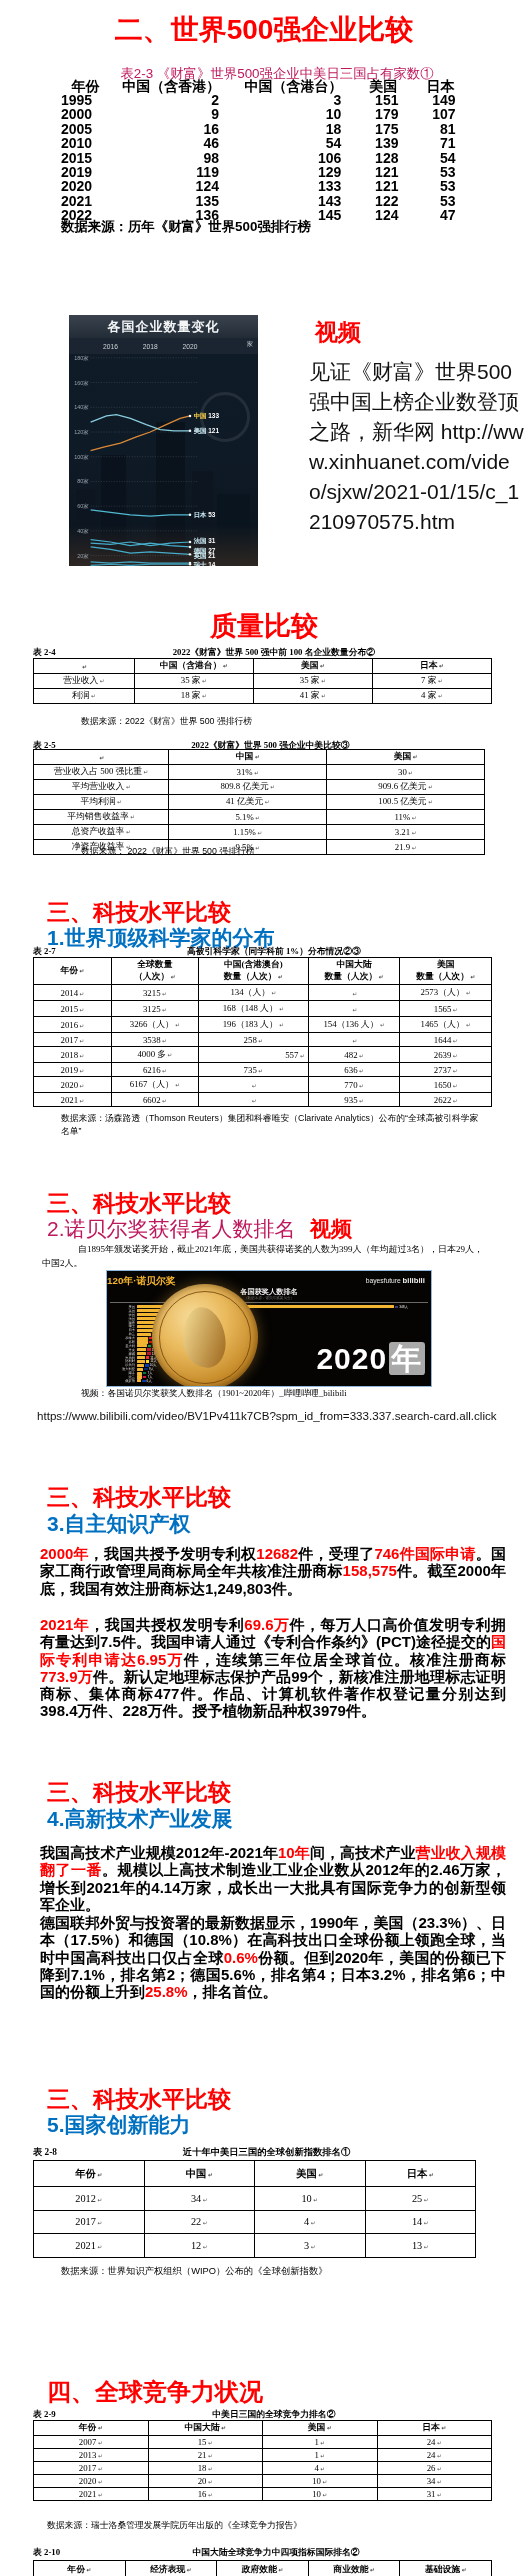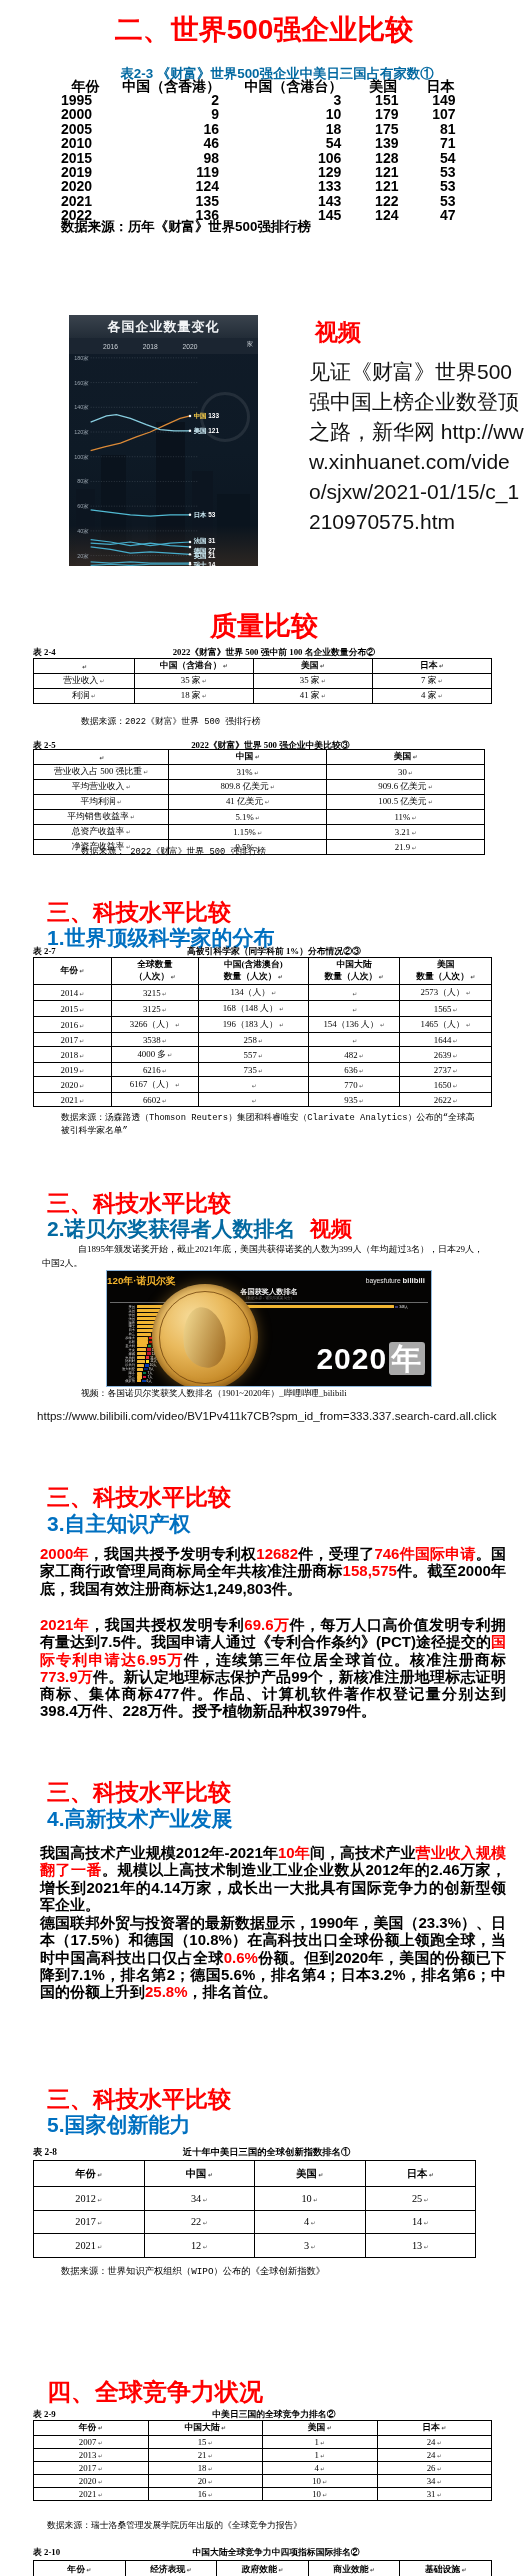--- a/index.html
+++ b/index.html
@@ -1,41 +1,41 @@
 <!DOCTYPE html>
 <html style="font-size:8.2px"><head>
 <meta charset="utf-8">
 <style>
   html,body{margin:0;padding:0;background:#fff}
   #page{position:relative;width:528px;height:3858px;background:#fff;overflow:hidden;
         font-family:"Liberation Sans",sans-serif;color:#000}
   .abs{position:absolute}
   .c{left:0;width:528px;text-align:center}
   .rt{color:#ff0000;font-weight:bold}
-  .bt{color:#0369a1;font-weight:bold}
+  .bt{color:#be185d;font-weight:normal}
   
   #tbl23{position:absolute;left:61px;top:79px;width:408px;border-collapse:collapse;
          font-weight:bold;font-size:14px;line-height:13.4px}
   #tbl23 th{font-size:14px;padding:0.5px 0;text-align:center;white-space:nowrap}
   #tbl23 td{padding:0.5px 13.4px 0.5px 0;text-align:right}
   #tbl23 td:first-child{text-align:left;padding:0.5px 0}
   #tbl23 th:nth-child(1){width:12%}#tbl23 th:nth-child(2),#tbl23 th:nth-child(3){width:30%}
   #tbl23 th:nth-child(4),#tbl23 th:nth-child(5){width:14%}
   
   .wordtable{position:absolute;border-collapse:collapse;font-family:"Liberation Serif",serif;
              font-size:8.8px;background:#fff}
   .wordtable th,.wordtable td{border:0.7px solid #000;text-align:center;padding:1px 3.1px;
              font-weight:normal;white-space:pre-line;vertical-align:middle}
   .wordtable th{font-weight:bold}
   .wordtable th::after,.wordtable td::after{content:"↵";font-size:5.7px;color:#555;margin-left:1.5px}
   .cap{position:absolute;display:flex;font-family:"Liberation Serif",serif;font-weight:bold;
        font-size:8.8px;align-items:baseline}
   .cap .lb{flex:0 0 auto}
   .cap .tx{flex:1;text-align:center}
-  .src{position:absolute;font-family:Liberation Mono, monospace;font-size:8.8px}
+  .src{position:absolute;font-family:Liberation Sans, sans-serif;font-size:8.8px}
   
   .h-red{position:absolute;left:47px;font-size:23px;font-weight:bold;color:#ff0000;white-space:nowrap}
   .h-blue{position:absolute;left:47px;font-size:21px;font-weight:bold;color:#0070c0;white-space:nowrap}
   
   .para{position:absolute;font-weight:bold;font-size:15px;line-height:17.3px;text-align:justify}
   .para .hl{color:#ff0000}
   
   .chart{position:absolute;left:69px;top:315px;width:189px;height:251px;overflow:hidden;
          background:linear-gradient(180deg,#101b28 0%,#0e1a26 55%,#0b141e 100%)}
   .chart .band1{position:absolute;top:0;left:0;right:0;height:23px;background:linear-gradient(#3a434d,#222c37)}
@@ -353,21 +353,21 @@
         <tr>
           <td style="padding: 1.5px 3.1px;">2017</td>
           <td style="padding: 1.5px 3.1px;">3538</td>
           <td style="padding: 1.5px 3.1px;">258</td>
           <td style="padding: 1.5px 3.1px;"></td>
           <td style="padding: 1.5px 3.1px;">1644</td>
         </tr>
         <tr>
           <td style="padding: 1.5px 3.1px;">2018</td>
           <td style="padding: 1.5px 3.1px;">4000 多</td>
-          <td style="padding: 1.5px 3.1px;">557</td>
+          <td style="padding: 1.5px 3.1px; text-align: right;">557</td>
           <td style="padding: 1.5px 3.1px;">482</td>
           <td style="padding: 1.5px 3.1px;">2639</td>
         </tr>
         <tr>
           <td style="padding: 1.5px 3.1px;">2019</td>
           <td style="padding: 1.5px 3.1px;">6216</td>
           <td style="padding: 1.5px 3.1px;">735</td>
           <td style="padding: 1.5px 3.1px; margin-left: 28px;">636</td>
           <td style="padding: 1.5px 3.1px;">2737</td>
         </tr>

